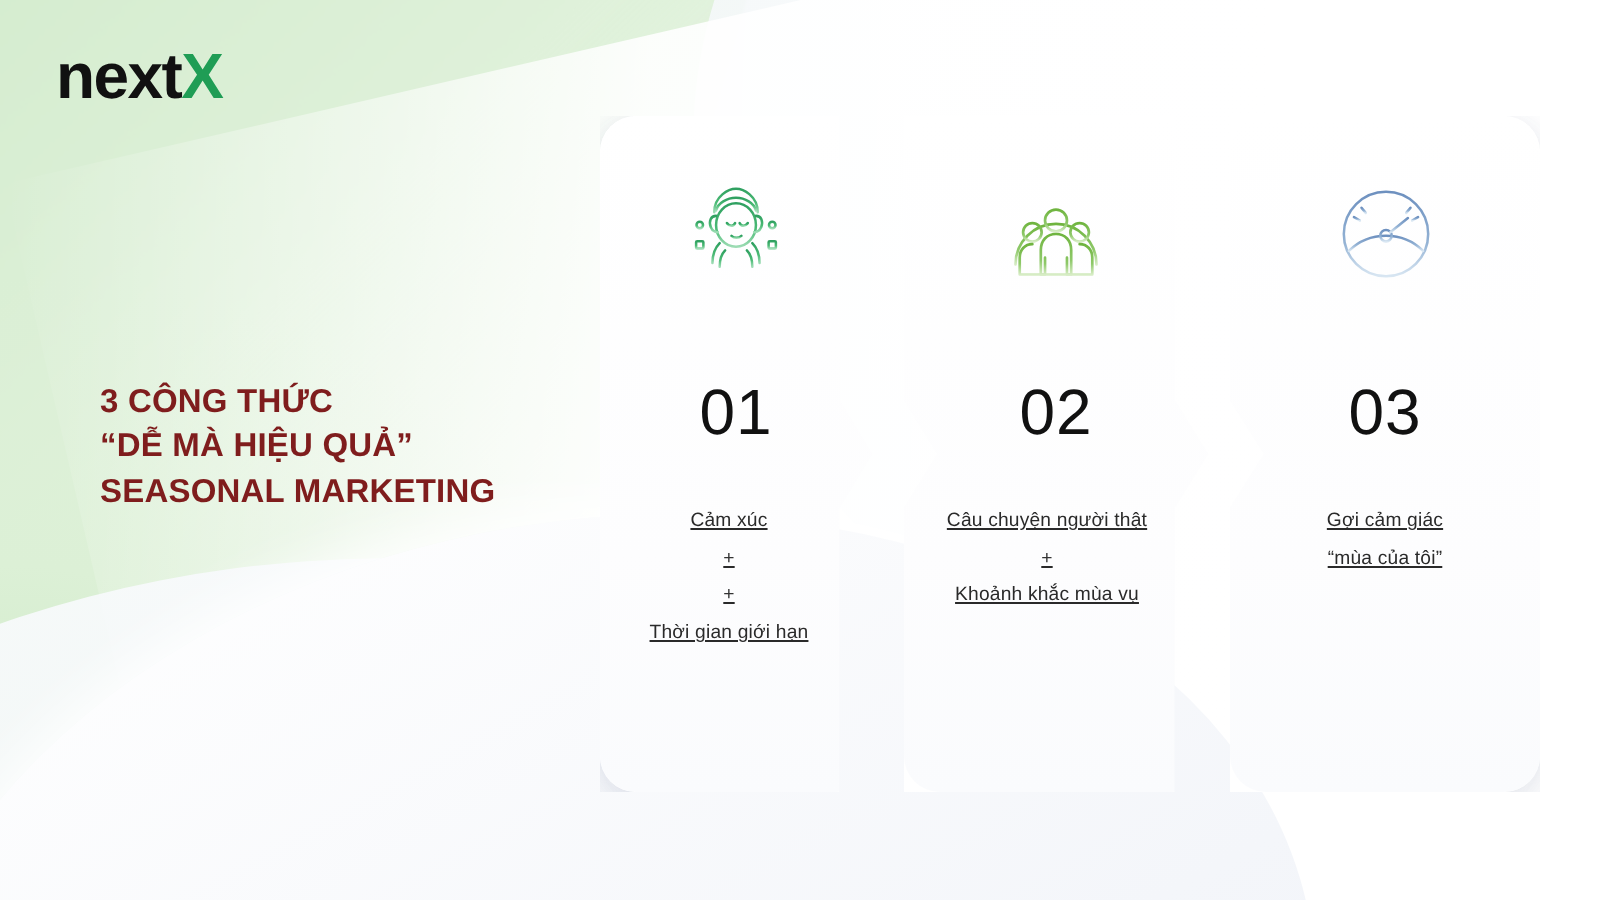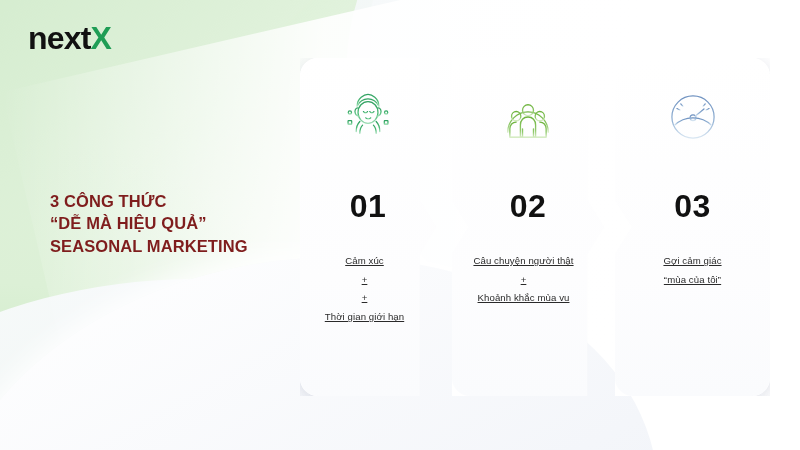--- a/index.html
+++ b/index.html
@@ -202,21 +202,21 @@
   .card-icon {
     width: 62px;
     height: 62px;
     display: flex;
     align-items: center;
     justify-content: center;
   }
   .card-number {
     margin-top: 42px;
     font-size: 32px;
-    font-weight: 700;
+    font-weight: 400;
     letter-spacing: 0.5px;
     color: #111111;
     line-height: 1;
   }
   .card-lines {
     margin-top: 30px;
     text-align: center;
     font-size: 9.6px;
     line-height: 1.95;
     color: #2a2a2a;

